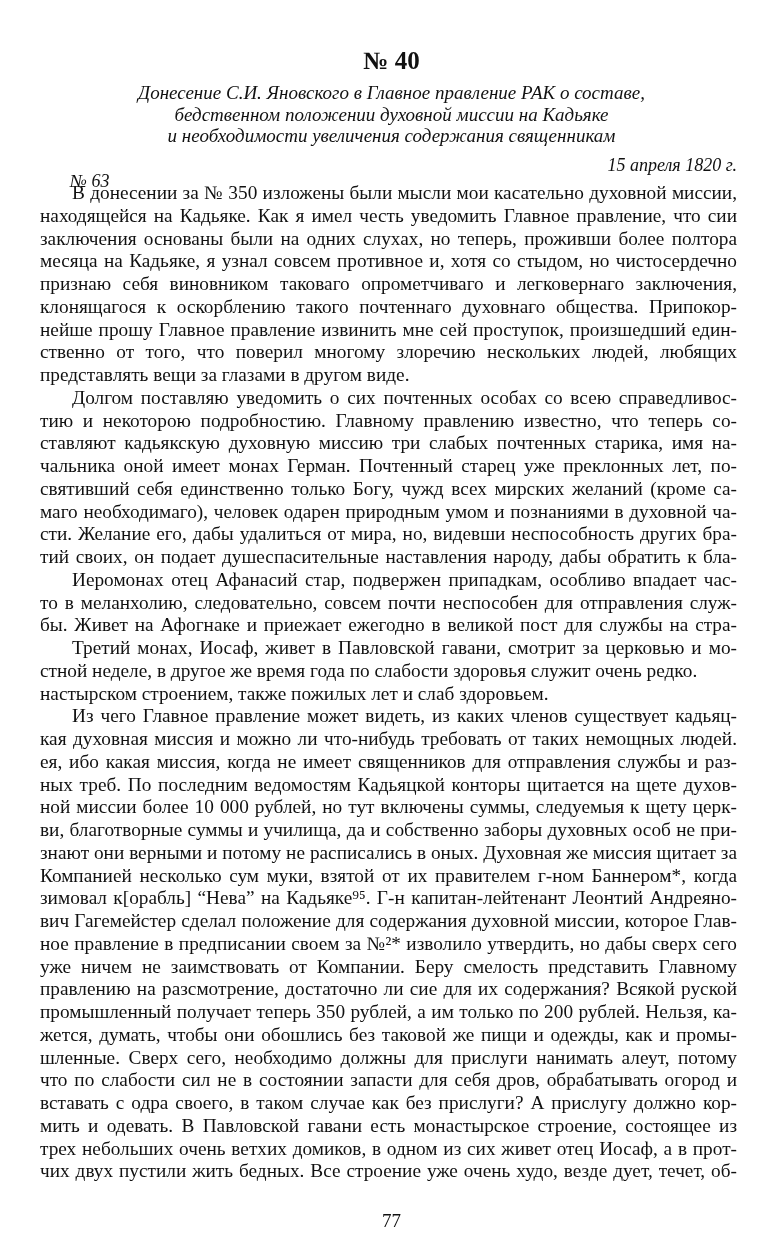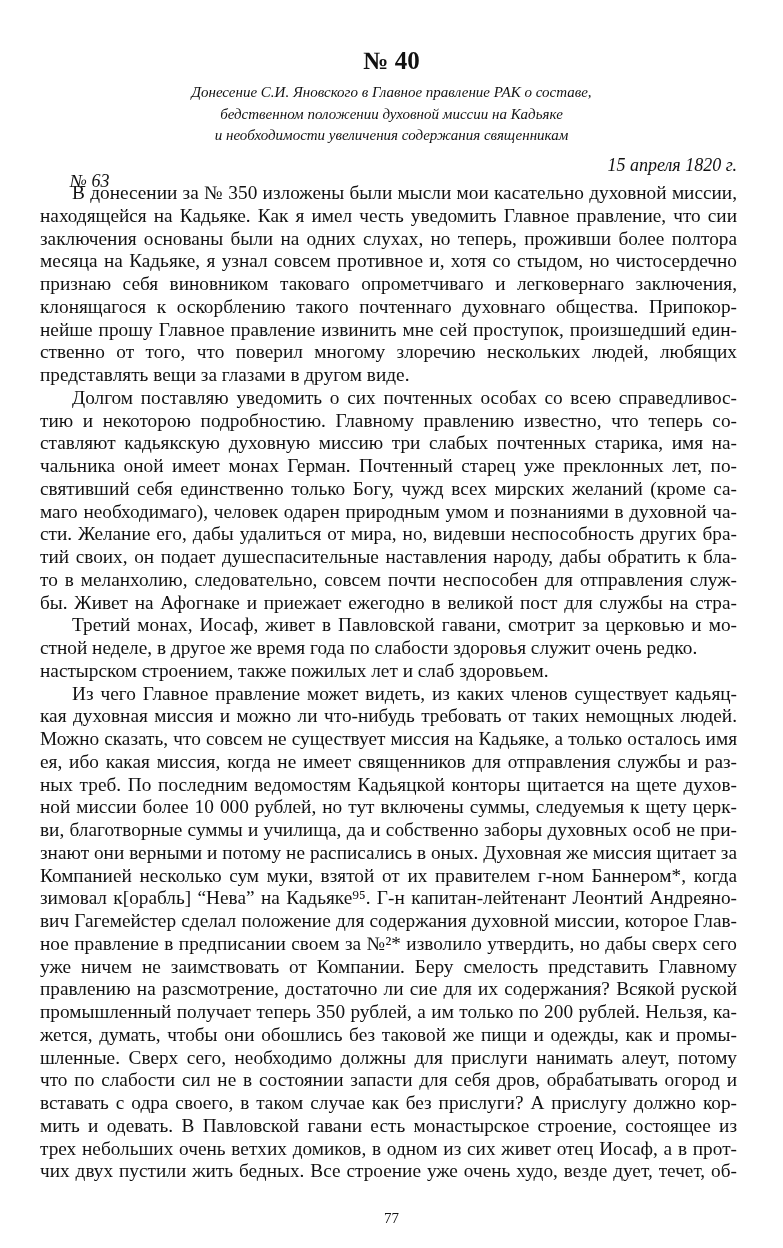--- a/index.html
+++ b/index.html
@@ -8,41 +8,41 @@
     font-family: "Liberation Serif", "DejaVu Serif", serif;
     position: relative; overflow: hidden;
   }
   .page { position: absolute; left: 0; top: 0; width: 783px; height: 1248px; }
   .doc-number {
     position: absolute; top: 47px; left: 0; width: 783px; text-align: center;
     font-weight: bold; font-size: 25px;
   }
   .doc-title {
     position: absolute; top: 82px; left: 60px; width: 663px; text-align: center;
-    font-style: italic; font-size: 15px; line-height: 21.5px;
+    font-style: italic; font-size: 19px; line-height: 21.5px;
   }
   .meta-row {
     position: absolute; top: 155px; left: 70px; width: 667px;
     font-style: italic; font-size: 18px;
   }
   .meta-left { position: absolute; left: 0; top: 16px; }
   .meta-right { position: absolute; right: 0; top: 0; }
   .body-text {
     position: absolute; top: 182px; left: 40px; width: 697px;
     font-size: 19.3px; line-height: 22.75px;
   }
   .line {
     display: block; height: 22.75px; white-space: nowrap;
     text-align: justify; text-align-last: justify;
   }
   .line.indent { padding-left: 32px; }
   .line.last { text-align-last: left; }
   .page-number {
     position: absolute; top: 1210px; left: 0; width: 783px; text-align: center;
-    font-size: 15px;
+    font-size: 19px;
   }
 </style>
 </head>
 <body>
 
 <div class="page">
   <div class="doc-number">№ 40</div>
 
   <div class="doc-title">
     <div>Донесение С.И. Яновского в Главное правление РАК о составе,</div>
@@ -66,28 +66,28 @@
       <span class="line">ственно от того, что поверил многому злоречию нескольких людей, любящих</span>
       <span class="line last">представлять вещи за глазами в другом виде.</span>
       <span class="line indent">Долгом поставляю уведомить о сих почтенных особах со всею справедливос-</span>
       <span class="line">тию и некоторою подробностию. Главному правлению известно, что теперь со-</span>
       <span class="line">ставляют кадьякскую духовную миссию три слабых почтенных старика, имя на-</span>
       <span class="line">чальника оной имеет монах Герман. Почтенный старец уже преклонных лет, по-</span>
       <span class="line">святивший себя единственно только Богу, чужд всех мирских желаний (кроме са-</span>
       <span class="line">маго необходимаго), человек одарен природным умом и познаниями в духовной ча-</span>
       <span class="line">сти. Желание его, дабы удалиться от мира, но, видевши неспособность других бра-</span>
       <span class="line">тий своих, он подает душеспасительные наставления народу, дабы обратить к бла-</span>
+      <span class="line indent">Иеромонах отец Афанасий стар, подвержен припадкам, особливо впадает час-</span>
       <span class="line">то в меланхолию, следовательно, совсем почти неспособен для отправления служ-</span>
       <span class="line">бы. Живет на Афогнаке и приежает ежегодно в великой пост для службы на стра-</span>
       <span class="line indent">Третий монах, Иосаф, живет в Павловской гавани, смотрит за церковью и мо-</span>
       <span class="line last">стной неделе, в другое же время года по слабости здоровья служит очень редко.</span>
       <span class="line last">настырском строением, также пожилых лет и слаб здоровьем.</span>
       <span class="line indent">Из чего Главное правление может видеть, из каких членов существует кадьяц-</span>
       <span class="line">кая духовная миссия и можно ли что-нибудь требовать от таких немощных людей.</span>
-      <span class="line">Можно сказать, что совсем не существует миссия на Кадьяке, а только осталось имя</span>
       <span class="line">ея, ибо какая миссия, когда не имеет священников для отправления службы и раз-</span>
       <span class="line">ных треб. По последним ведомостям Кадьяцкой конторы щитается на щете духов-</span>
       <span class="line">ной миссии более 10 000 рублей, но тут включены суммы, следуемыя к щету церк-</span>
       <span class="line">ви, благотворные суммы и училища, да и собственно заборы духовных особ не при-</span>
       <span class="line">знают они верными и потому не расписались в оных. Духовная же миссия щитает за</span>
       <span class="line">Компанией несколько сум муки, взятой от их правителем г-ном Баннером*, когда</span>
       <span class="line">зимовал к[орабль] “Нева” на Кадьяке⁹⁵. Г-н капитан-лейтенант Леонтий Андреяно-</span>
       <span class="line">вич Гагемейстер сделал положение для содержания духовной миссии, которое Глав-</span>
       <span class="line">ное правление в предписании своем за №²* изволило утвердить, но дабы сверх сего</span>
       <span class="line">уже ничем не заимствовать от Компании. Беру смелость представить Главному</span>

